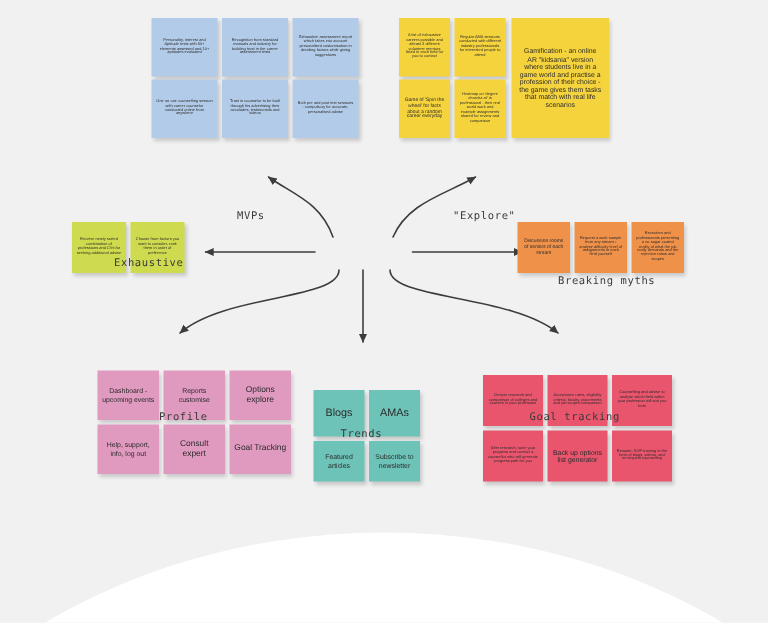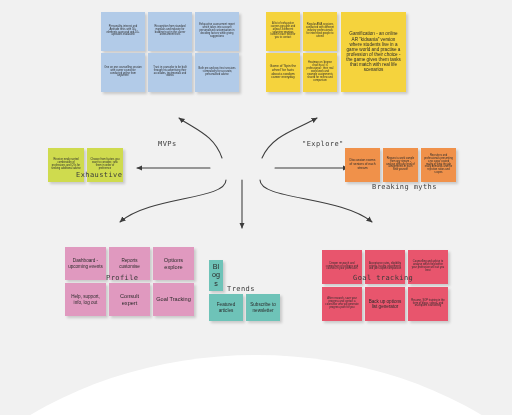--- a/index.html
+++ b/index.html
@@ -130,21 +130,22 @@
 
     <div class="section-label" style="left:106px; top:234px;">Profile</div>
     <div class="note c-pink t-sm" style="left:65px; top:247px; width:41px; height:33px;">Dashboard - upcoming events</div>
     <div class="note c-pink t-sm" style="left:109px; top:247px; width:41px; height:33px;">Reports customise</div>
     <div class="note c-pink t-md" style="left:153px; top:247px; width:41px; height:33px;">Options explore</div>
     <div class="note c-pink t-sm" style="left:65px; top:283px; width:41px; height:33px;">Help, support, info, log out</div>
     <div class="note c-pink t-md" style="left:109px; top:283px; width:41px; height:33px;">Consult expert</div>
     <div class="note c-pink t-md" style="left:153px; top:283px; width:41px; height:33px;">Goal Tracking</div>
 
     <div class="section-label" style="left:227px; top:245px;">Trends</div>
-    <div class="note c-teal t-lg" style="left:209px; top:260px; width:14px; height:31px;">Blogs</div>
+    <div class="note c-teal t-lg" style="left:209px; top:260px; width:34px; height:31px;">Blogs</div>
+    <div class="note c-teal t-lg" style="left:246px; top:260px; width:34px; height:31px;">AMAs</div>
     <div class="note c-teal t-sm" style="left:209px; top:294px; width:34px; height:27px;">Featured articles</div>
     <div class="note c-teal t-sm" style="left:246px; top:294px; width:34px; height:27px;">Subscribe to newsletter</div>
 
     <div class="section-label" style="left:353px; top:234px;">Goal tracking</div>
     <div class="note c-red t-micro" style="left:322px; top:250px; width:40px; height:34px;">Deeper research and comparison of colleges and courses in your profession</div>
     <div class="note c-red t-micro" style="left:365px; top:250px; width:40px; height:34px;">Acceptance rates, eligibility criteria, faculty, placements and job scopes comparison</div>
     <div class="note c-red t-micro" style="left:408px; top:250px; width:40px; height:34px;">Counselling and advise to analyse which field within your profession will suit you best</div>
     <div class="note c-red t-micro" style="left:322px; top:287px; width:40px; height:34px;">After research, save your progress and contact a counsellor who will generate progress path for you</div>
     <div class="note c-red t-sm" style="left:365px; top:287px; width:40px; height:34px;">Back up options list generator</div>
     <div class="note c-red t-micro" style="left:408px; top:287px; width:40px; height:34px;">Resume, SOP training in the form of blogs, videos, and on-request counselling</div>

